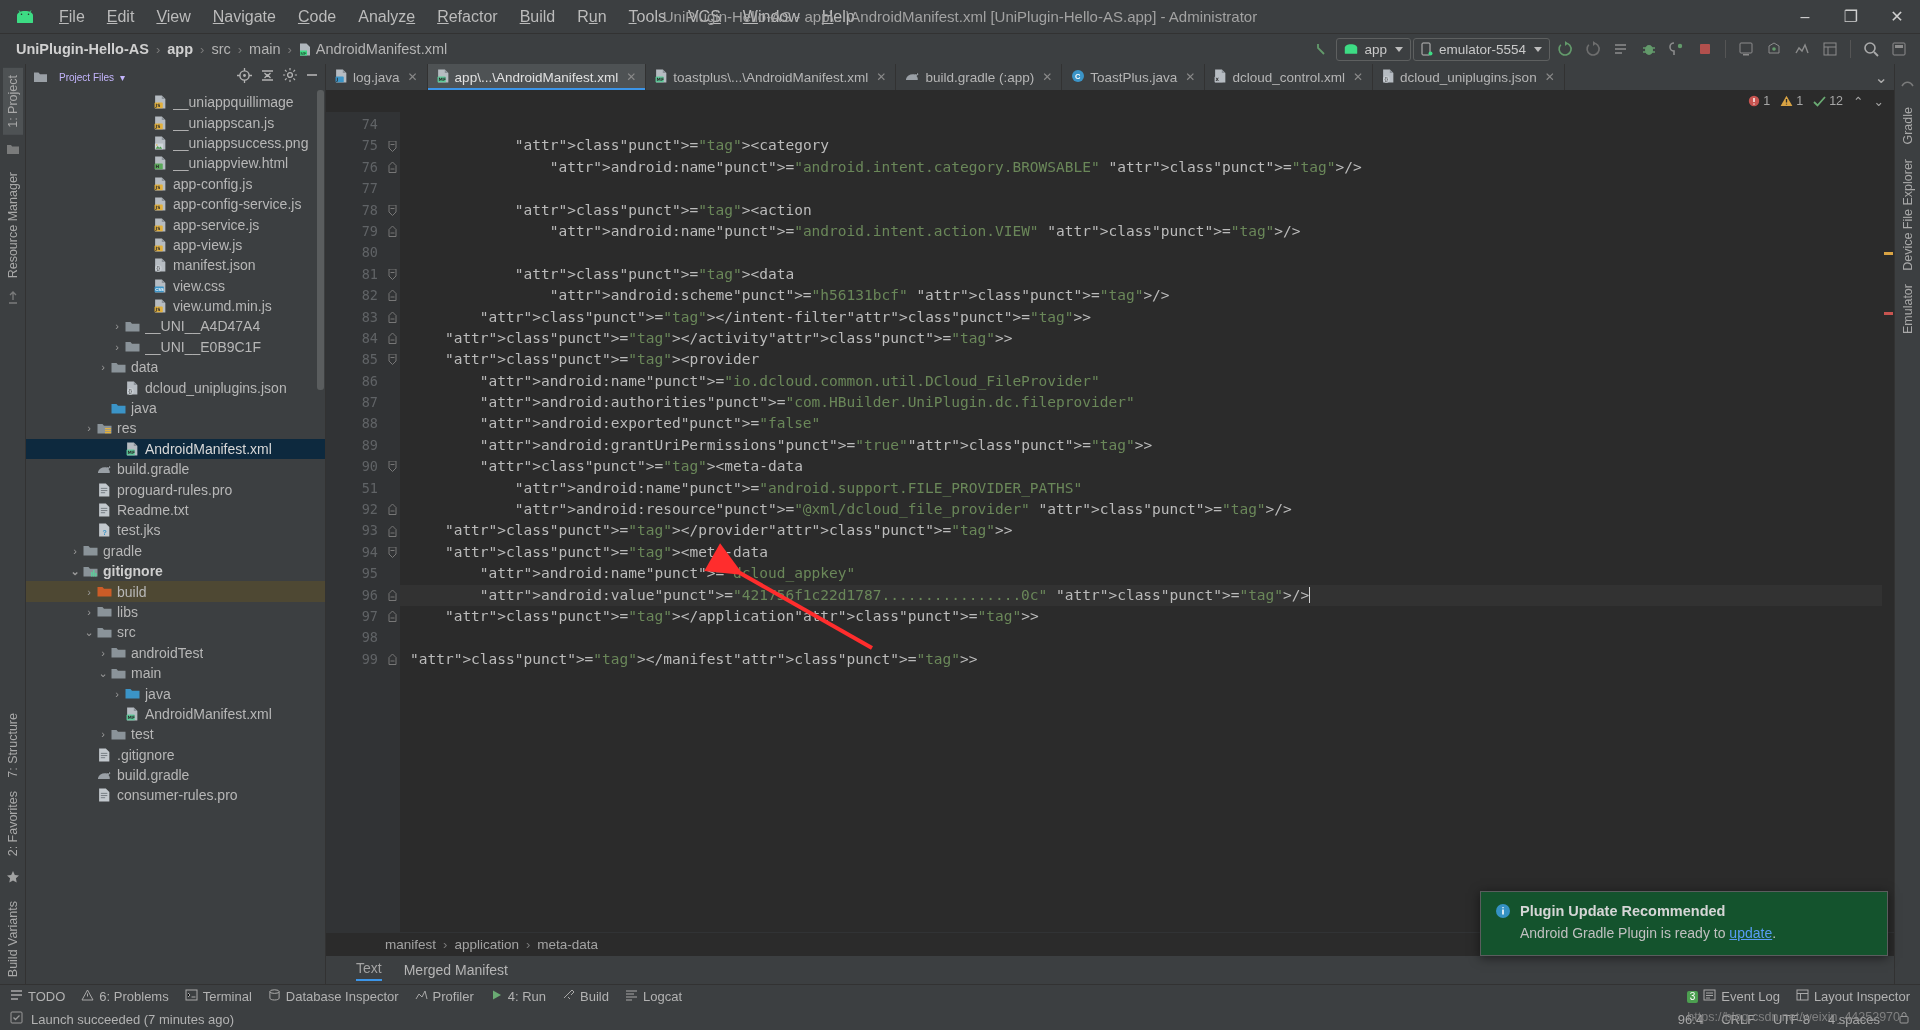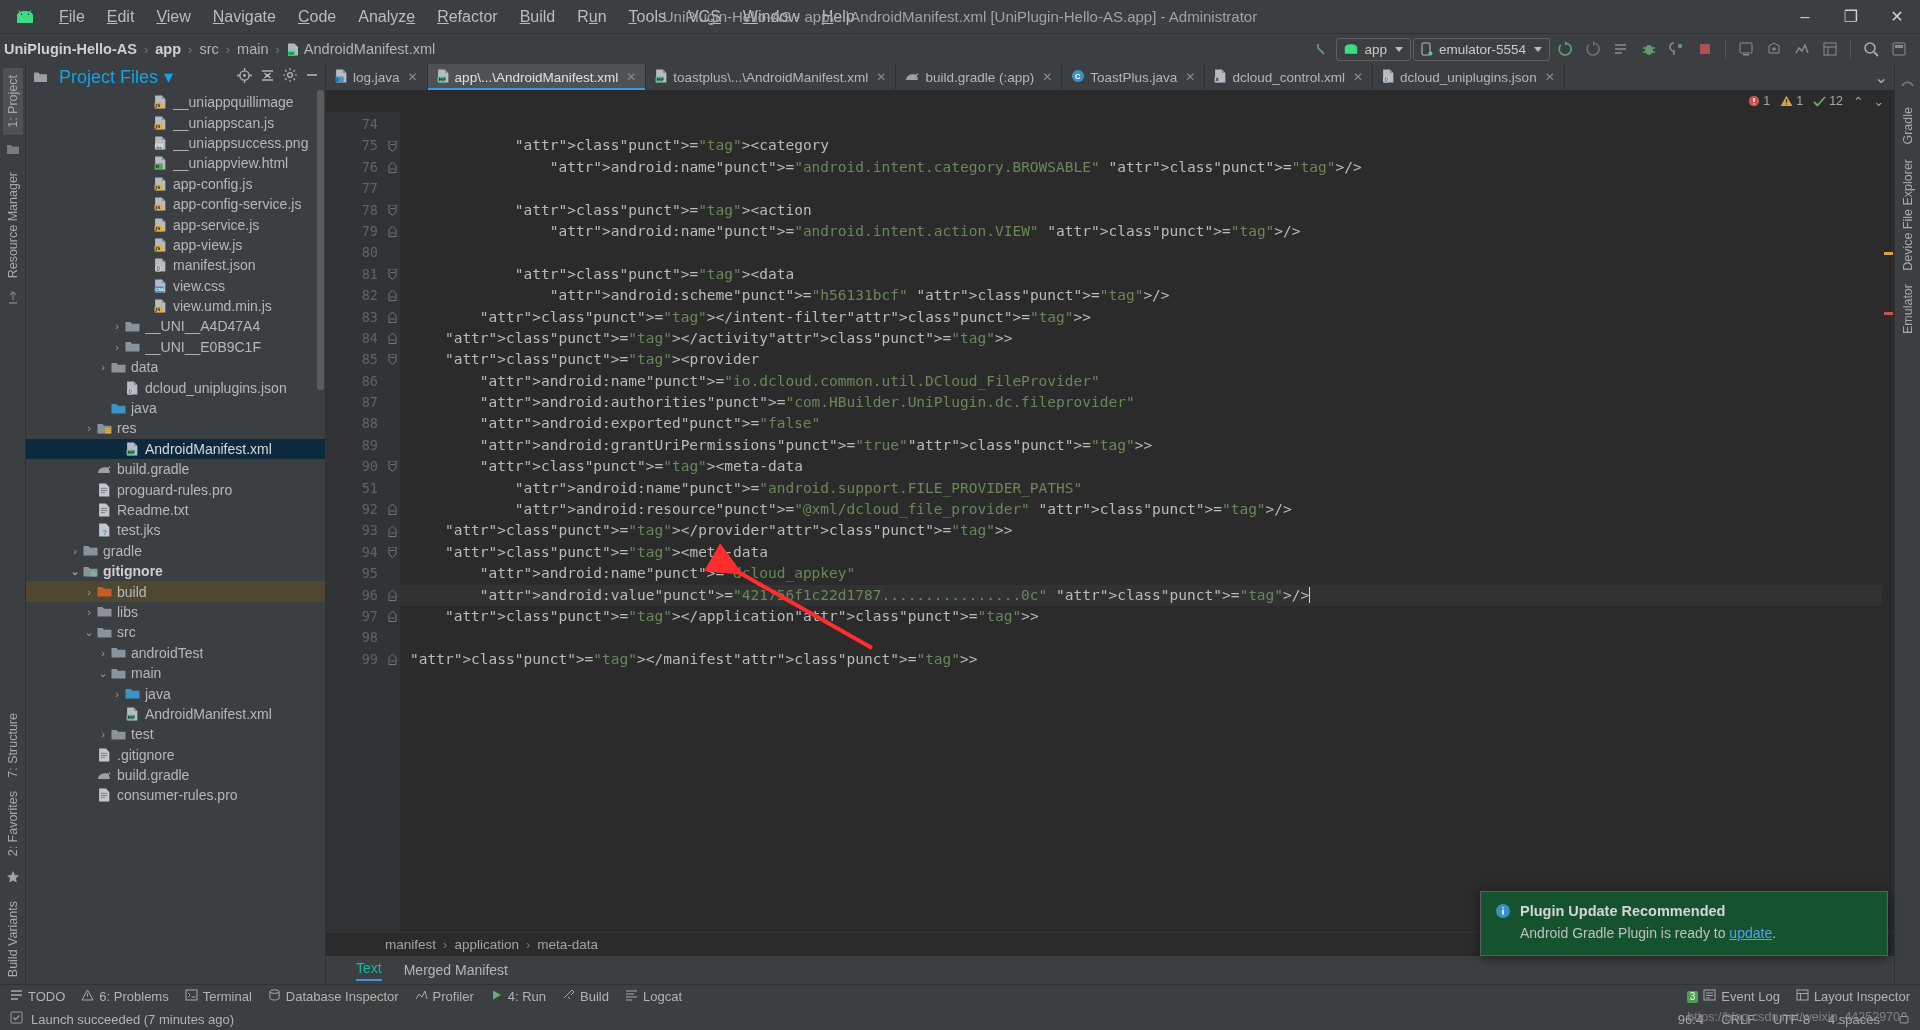--- a/index.html
+++ b/index.html
@@ -26,21 +26,21 @@
   .window-title {
     position: absolute; left: 0; right: 0; text-align: center;
     font-size: 15px; color: #a2a2a2; pointer-events:none;
   }
   .win-ctrls { margin-left:auto; display:flex; align-items:center; z-index:2; }
   .win-btn { width: 46px; height: 34px; display:flex; align-items:center; justify-content:center; color:#cfcfcf; font-size:16px;}
 
   
   .navbar {
     height: 30px; flex: 0 0 30px; display: flex; align-items: center;
-    background: #3c3f41; padding-left: 4px; position: relative;
+    background: #3c3f41; padding-left: 16px; position: relative;
   }
   .crumb { font-size: 14.5px; color: #b4b4b4; display:flex; align-items:center; }
   .crumb.bold { font-weight: bold; color: #d0d0d0; }
   .crumb-sep { color: #7a7a7a; margin: 0 7px; font-size: 13px; }
   .mini-icon { display:inline-flex; margin-right:5px; }
 
   .toolbar-right { margin-left: auto; display: flex; align-items: center; padding-right: 8px; gap: 2px; }
   .combo {
     display:flex; align-items:center; gap:6px; height:23px; padding:0 7px;
     border:1px solid #5e6060; border-radius:3px; background:#3c3f41; font-size:13.5px; color:#c9c9c9;
@@ -70,21 +70,21 @@
     width: 26px; flex: 0 0 26px; background: #3c3f41; border-left: 1px solid #323232;
     display: flex; flex-direction: column; align-items: center; padding-top: 6px;
   }
 
   
   .project-panel {
     width: 300px; flex: 0 0 300px; background: #3c3f41; display: flex; flex-direction: column;
     border-right: 1px solid #323232;
   }
   .panel-head { height: 26px; display: flex; align-items: center; padding: 0 6px; gap:6px;}
-  .panel-title { font-size: 18px; color: #0ea5e9; }
+  .panel-title { font-size: 10px; color: #c4b5fd; }
   .panel-head-icons { margin-left: auto; display: flex; gap: 8px; align-items:center; }
   .tree {
     flex: 1 1 auto; overflow: hidden; position: relative; font-size: 14px; padding-top: 2px;
   }
   .trow { height: 20.4px; display: flex; align-items: center; white-space: nowrap; color: #b7b7b7; }
   .trow.sel { background: #0d293e; color: #d8d8d8; }
   .trow.hl  { background: #4e4833; }
   .trow.bold { font-weight: bold; color: #cfcfcf; }
   .arrow { width: 14px; display:inline-flex; justify-content:center; color:#9a9a9a; font-size:11px; flex:0 0 14px;}
   .ico { width: 17px; flex:0 0 17px; display:inline-flex; align-items:center; justify-content:center; margin-right:4px;}
@@ -131,21 +131,21 @@
 
   
   .editor-crumbs {
     height: 24px; flex:0 0 24px; background:#2b2b2b; display:flex; align-items:center;
     padding-left: 59px; font-size:13.5px; color:#a3a3a3; border-top:1px solid #313335;
   }
   .editor-tabs2 {
     height: 28px; flex:0 0 28px; background:#3c3f41; display:flex; align-items:center;
     padding-left: 30px; gap: 22px; font-size:14px; color:#b5b5b5;
   }
-  .etab2.active { color:#14b8a6; }
+  .etab2.active { color:#a3a3a3; }
 
   
   .bottombar {
     height: 24px; flex:0 0 24px; background:#3c3f41; display:flex; align-items:center;
     gap:16px; padding: 0 10px; font-size:13px; color:#b2b2b2; border-top:1px solid #323232;
   }
   .bb { display:flex; align-items:center; gap:5px; }
   .bb-right { margin-left:auto; display:flex; align-items:center; gap:16px;}
   .badge-count {
     background:#4c9f50; color:#fff; font-size:10px; border-radius:2px; padding:0 3px; line-height:12px;

